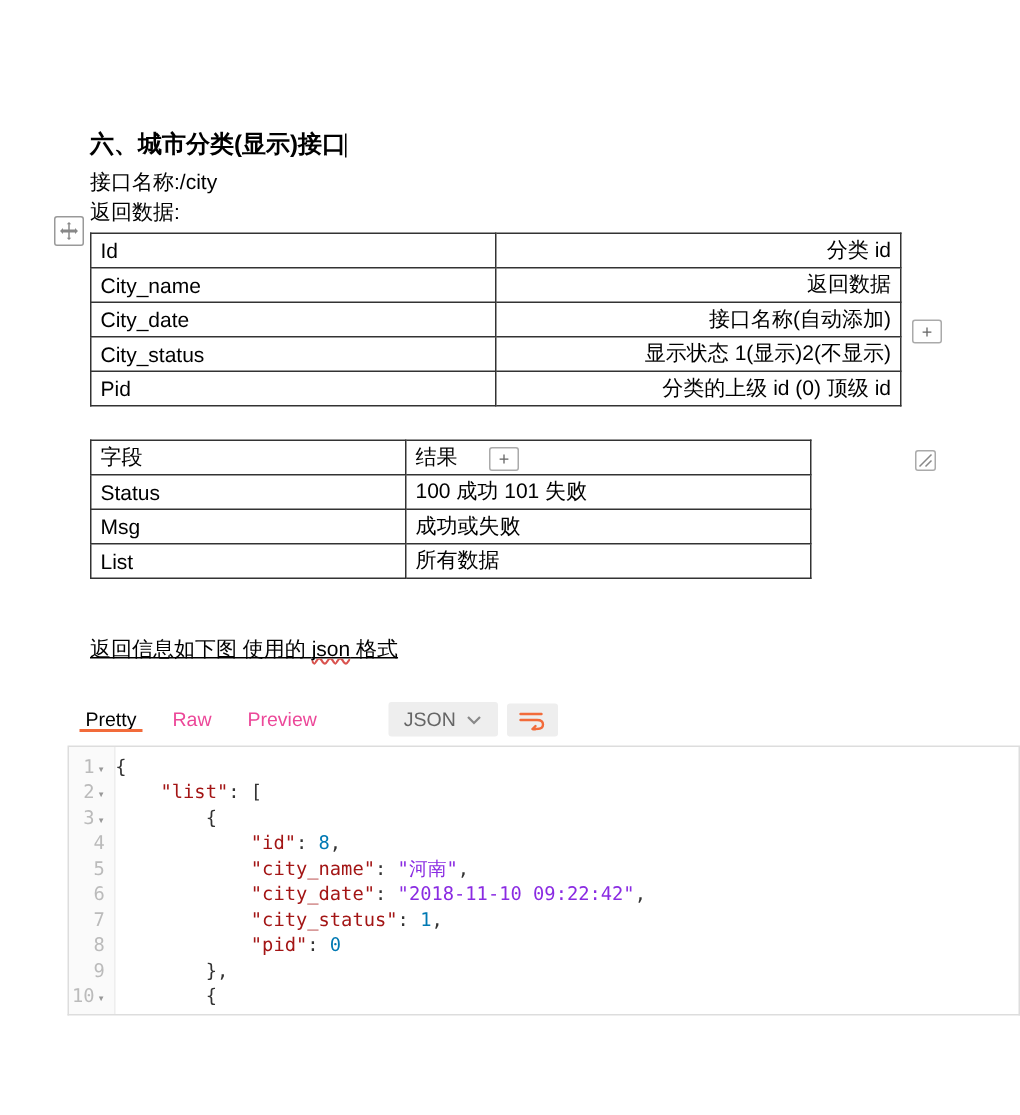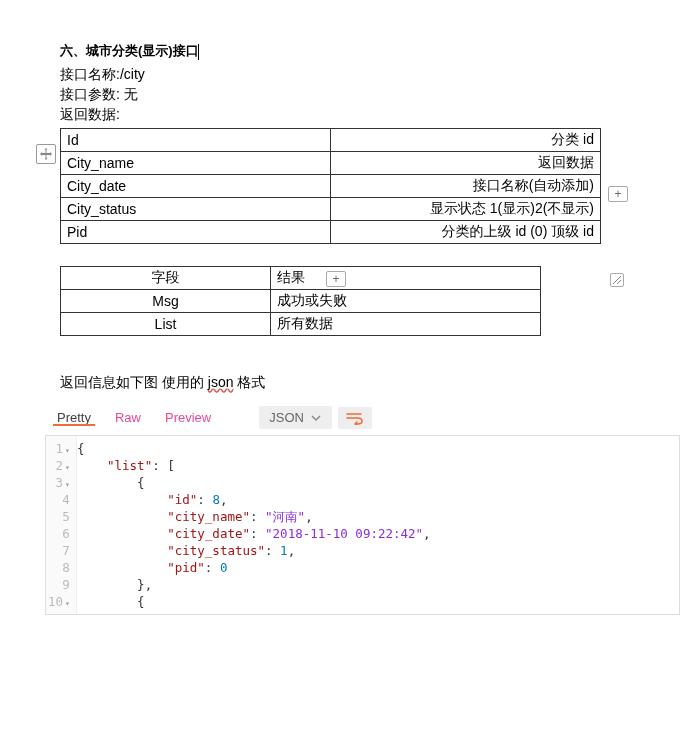--- a/index.html
+++ b/index.html
@@ -11,23 +11,24 @@
     padding: 0;
     background: #fff;
     width: 680px;
   }
   .page {
     position: relative;
     padding: 42px 0 0 60px;
   }
   .heading {
     font-weight: bold;
-    font-size: 13px;
+    font-size: 16px;
     margin-bottom: 6px;
     position: relative;
+    margin-top: 44px;
   }
   .cursor {
     display: inline-block;
     width: 1px;
     height: 16px;
     background: #000;
     vertical-align: middle;
     margin-left: -1px;
   }
   .line { margin: 2px 0; }
@@ -44,21 +45,21 @@
     border: 1px solid #333;
     padding: 2px 6px;
     vertical-align: middle;
   }
   .tbl td.c1 { width: 270px; }
   .tbl td.c2 { width: 270px; text-align: right; }
   .tbl-small td {
     border: 1px solid #333;
     padding: 2px 6px;
   }
-  .tbl-small td.c1 { width: 210px; text-align: center; }
+  .tbl-small td.c1 { width: 210px; }
   .tbl-small td.c2 { width: 270px; }
   .handle {
     position: absolute;
     width: 20px;
     height: 20px;
     border: 1px solid #999;
     border-radius: 2px;
     background: #fff;
     display: flex;
     align-items: center;
@@ -86,40 +87,40 @@
     width: 14px;
     height: 14px;
     border: 1px solid #aaa;
     border-radius: 2px;
     background: #fff;
     display: flex;
     align-items: center;
     justify-content: center;
   }
   .corner-btn svg { width: 10px; height: 10px; }
-  .note { margin-top: 38px; margin-bottom: 8px; }
+  .note { margin-top: 38px; margin-bottom: 20px; text-decoration: underline; }
   .postman {
     position: relative;
     margin-left: -15px;
     margin-top: 6px;
   }
   .tabbar {
     display: flex;
     align-items: center;
     border-bottom: 1px solid #ddd;
     height: 36px;
   }
   .tabbar .tab {
     padding: 0 12px;
     font-size: 13px;
     color: #ec4899;
     cursor: pointer;
   }
   .tabbar .tab.active {
-    color: #404040;
+    color: #000000;
     position: relative;
   }
   .tabbar .tab.active::after {
     content: "";
     position: absolute;
     left: 8px; right: 8px; bottom: -1px;
     height: 2px;
     background: #f26b3a;
   }
   .tabbar .spacer { width: 24px; }
@@ -183,23 +184,20 @@
 <body>
 
 <div class="page">
 
   <div class="heading">
     <span>六、城市分类(显示)接口</span><span class="cursor"></span>
   </div>
 
   <div class="line">
     <span>接口名称:</span><span>/city</span>
-  </div>
-  <div class="line">
-    <span>接口参数:</span>  <span>无</span>
   </div>
   <div class="line">
     <span>返回数据:</span>
   </div>
 
   <div class="handle" style="left:36px; top:144px;">
     <svg viewBox="0 0 12 12">
         <path d="M6 0 L7.5 1.5 H6.5 V5 H10 V4 L12 6 L10 8 V7 H6.5 V10.5 H7.5 L6 12 L4.5 10.5 H5.5 V7 H2 V8 L0 6 L2 4 V5 H5.5 V1.5 H4.5 Z" fill="#888"></path>
       </svg>
   </div>
@@ -236,20 +234,24 @@
           <path d="M1 9 L9 1 M5 9 L9 5 M9 9 L9 9" stroke="#888" stroke-width="1" fill="none"></path>
         </svg>
     </div>
   </div>
 
   <table class="tbl-small" style="margin-top:22px;">
     <tbody>
         <tr>
           <td class="c1">字段</td>
           <td class="c2">结果</td>
+        </tr>
+    <tr>
+          <td class="c1">Status</td>
+          <td class="c2">100 成功  101 失败</td>
         </tr>
     <tr>
           <td class="c1">Msg</td>
           <td class="c2">成功或失败</td>
         </tr>
     <tr>
           <td class="c1">List</td>
           <td class="c2">所有数据</td>
         </tr>
   </tbody>

